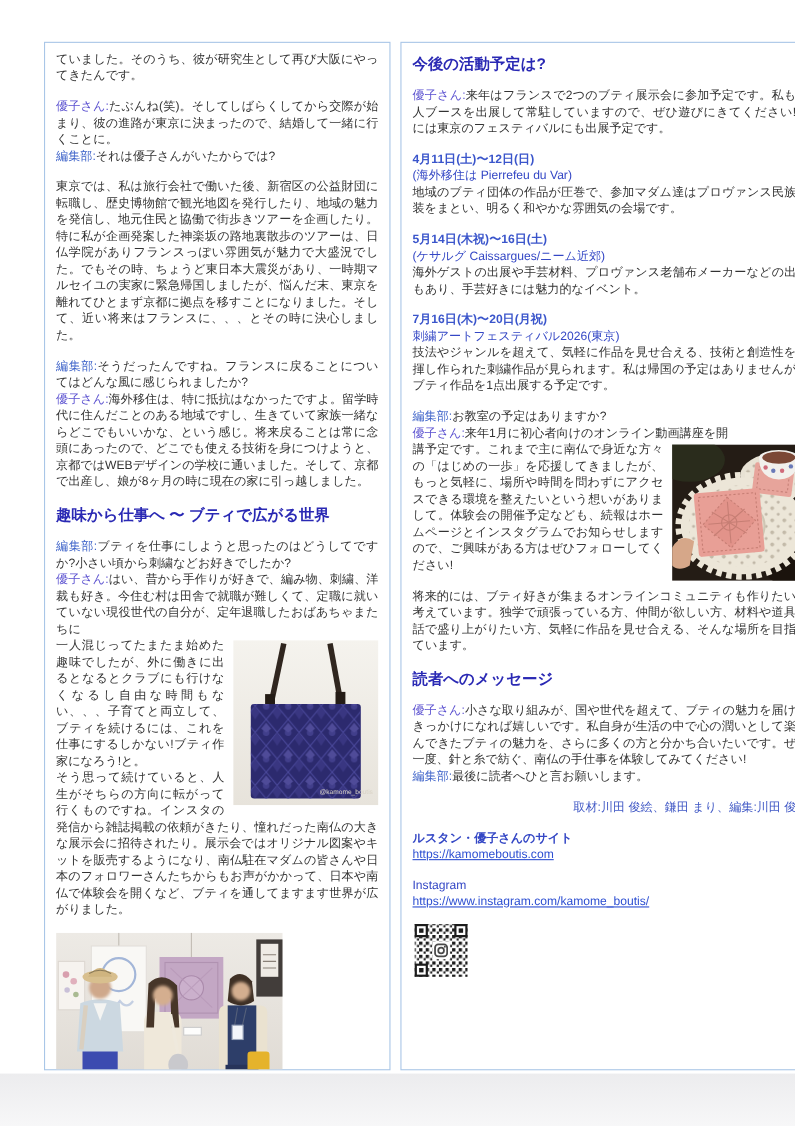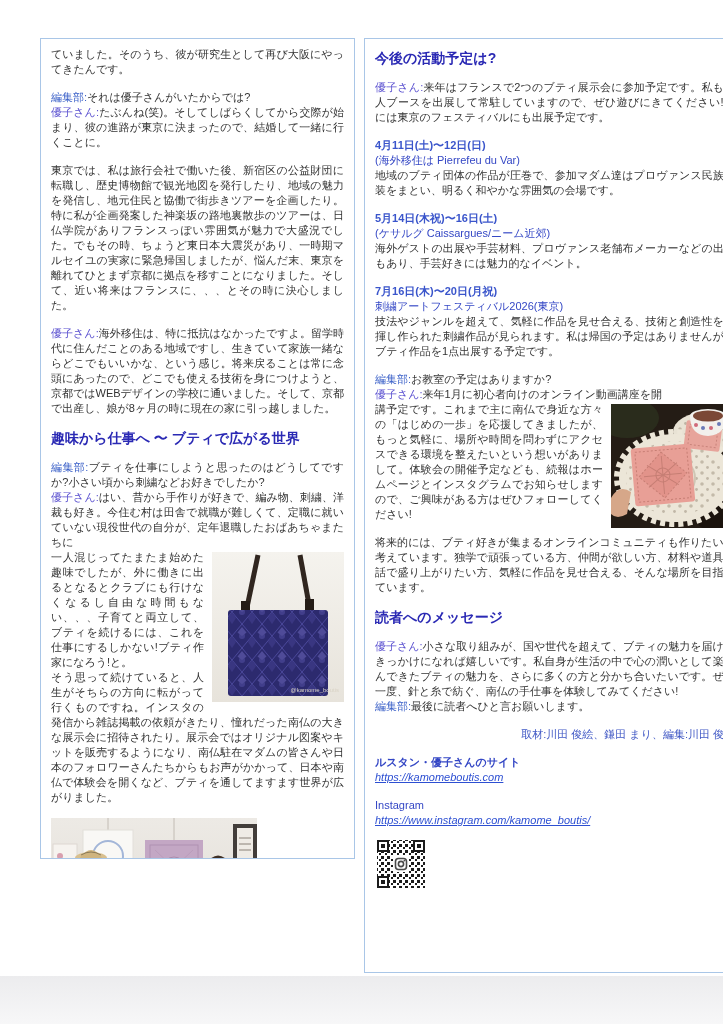--- a/index.html
+++ b/index.html
@@ -11,61 +11,62 @@
   .bottom-strip{
     position:absolute;left:0;top:976px;width:723px;height:48px;
     background:linear-gradient(#ececee,#f7f7f8);
   }
   .col{
     position:absolute;top:38px;background:#fff;
     border:1.5px solid #a9c6e7;box-sizing:border-box;
     padding:8px 10px;font-size:11px;line-height:15px;
     text-align:justify;overflow:hidden;
   }
-  .col-left{left:40px;width:315px;height:821px;}
+  .col-left{left:40px;width:315px;height:935px;}
   .col-right{left:364px;width:382px;height:935px;}
   p{margin:0;}
   .blk{margin:0 0 13px 0;}
   .speaker-ed{color:#3e63c9;}
   .speaker-yu{color:#5b51d0;}
   .sec-h{color:#2a29b4;font-weight:700;font-size:14px;line-height:18px;margin:4px 0 13px 0;}
   .event{margin:0 0 13px 0;}
   .event-date{color:#3a55cb;font-weight:700;}
   .event-name{color:#3447c5;}
   .event-place{color:#3447c5;}
   .credit{color:#4058c5;text-align:right;margin:2px 0 13px 0;}
   .site-label{color:#3447c5;font-weight:700;}
   .insta-label{color:#3447c5;}
-  .link{color:#2d4fd2;text-decoration:underline;cursor:pointer;font-style:italic;}
+  .link{color:#2d4fd2;text-decoration:underline;cursor:pointer;}
   .bag-fig{float:right;width:132px;height:150px;margin:2px 0 6px 8px;}
   .pink-fig{float:right;width:124px;height:124px;margin:2px 0 6px 8px;}
   .photo-fig{margin:4px 0 0 0;width:206px;}
   figure{padding:0;}
   .qr-wrap{margin-top:10px;}
   .pagenum{
     position:absolute;right:6px;bottom:1px;font-size:13px;color:#1a1a1a;
     font-family:"Liberation Serif","DejaVu Serif",serif;
   }
   svg{display:block;}
 </style>
 </head>
 <body>
 
 <div class="col col-left">
 
   <p class="blk">ていました。そのうち、彼が研究生として再び大阪にやってきたんです。</p>
 
   <div class="blk">
+    <p><span class="speaker-yu">優子さん:</span><span>たぶんね(笑)。そしてしばらくしてから交際が始まり、彼の進路が東京に決まったので、結婚して一緒に行くことに。</span></p>
     <p><span class="speaker-ed">編集部:</span><span>それは優子さんがいたからでは?</span></p>
-    <p><span class="speaker-yu">優子さん:</span><span>たぶんね(笑)。そしてしばらくしてから交際が始まり、彼の進路が東京に決まったので、結婚して一緒に行くことに。</span></p>
   </div>
 
   <p class="blk">東京では、私は旅行会社で働いた後、新宿区の公益財団に転職し、歴史博物館で観光地図を発行したり、地域の魅力を発信し、地元住民と協働で街歩きツアーを企画したり。特に私が企画発案した神楽坂の路地裏散歩のツアーは、日仏学院がありフランスっぽい雰囲気が魅力で大盛況でした。でもその時、ちょうど東日本大震災があり、一時期マルセイユの実家に緊急帰国しましたが、悩んだ末、東京を離れてひとまず京都に拠点を移すことになりました。そして、近い将来はフランスに、、、とその時に決心しました。</p>
 
   <div class="blk">
+    <p><span class="speaker-ed">編集部:</span><span>そうだったんですね。フランスに戻ることについてはどんな風に感じられましたか?</span></p>
     <p><span class="speaker-yu">優子さん:</span><span>海外移住は、特に抵抗はなかったですよ。留学時代に住んだことのある地域ですし、生きていて家族一緒ならどこでもいいかな、という感じ。将来戻ることは常に念頭にあったので、どこでも使える技術を身につけようと、京都ではWEBデザインの学校に通いました。そして、京都で出産し、娘が8ヶ月の時に現在の家に引っ越しました。</span></p>
   </div>
 
   <h2 class="sec-h">趣味から仕事へ 〜 ブティで広がる世界</h2>
 
   <div class="blk">
     <p><span class="speaker-ed">編集部:</span><span>ブティを仕事にしようと思ったのはどうしてですか?小さい頃から刺繍などお好きでしたか?</span></p>
     <p><span class="speaker-yu">優子さん:</span><span>はい、昔から手作りが好きで、編み物、刺繍、洋裁も好き。今住む村は田舎で就職が難しくて、定職に就いていない現役世代の自分が、定年退職したおばあちゃまたちに</span></p>
     <div>
       <figure class="bag-fig">

